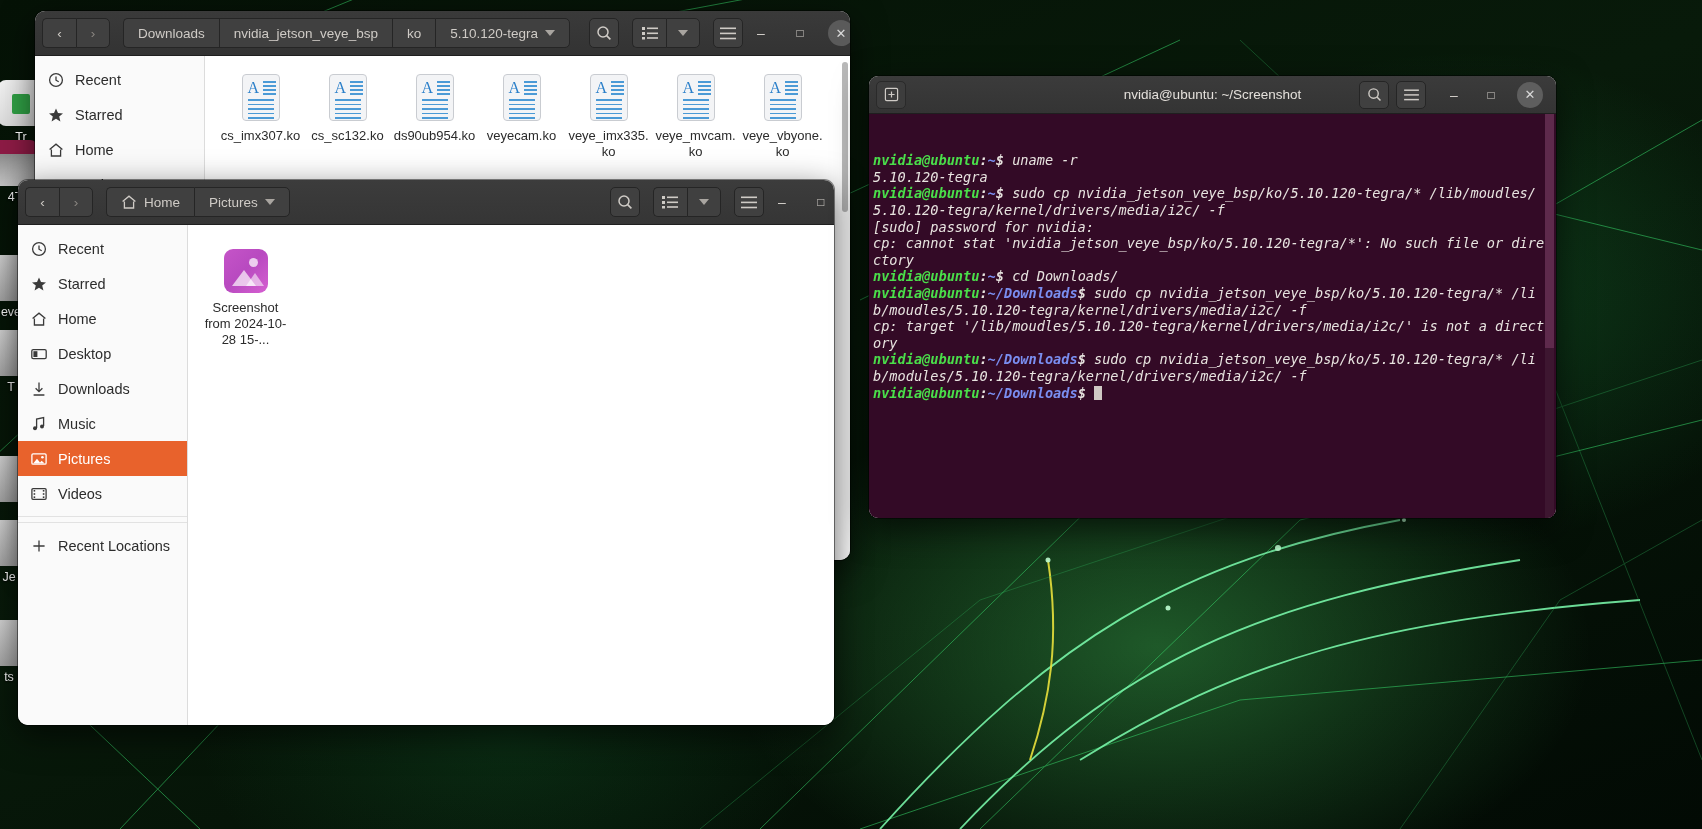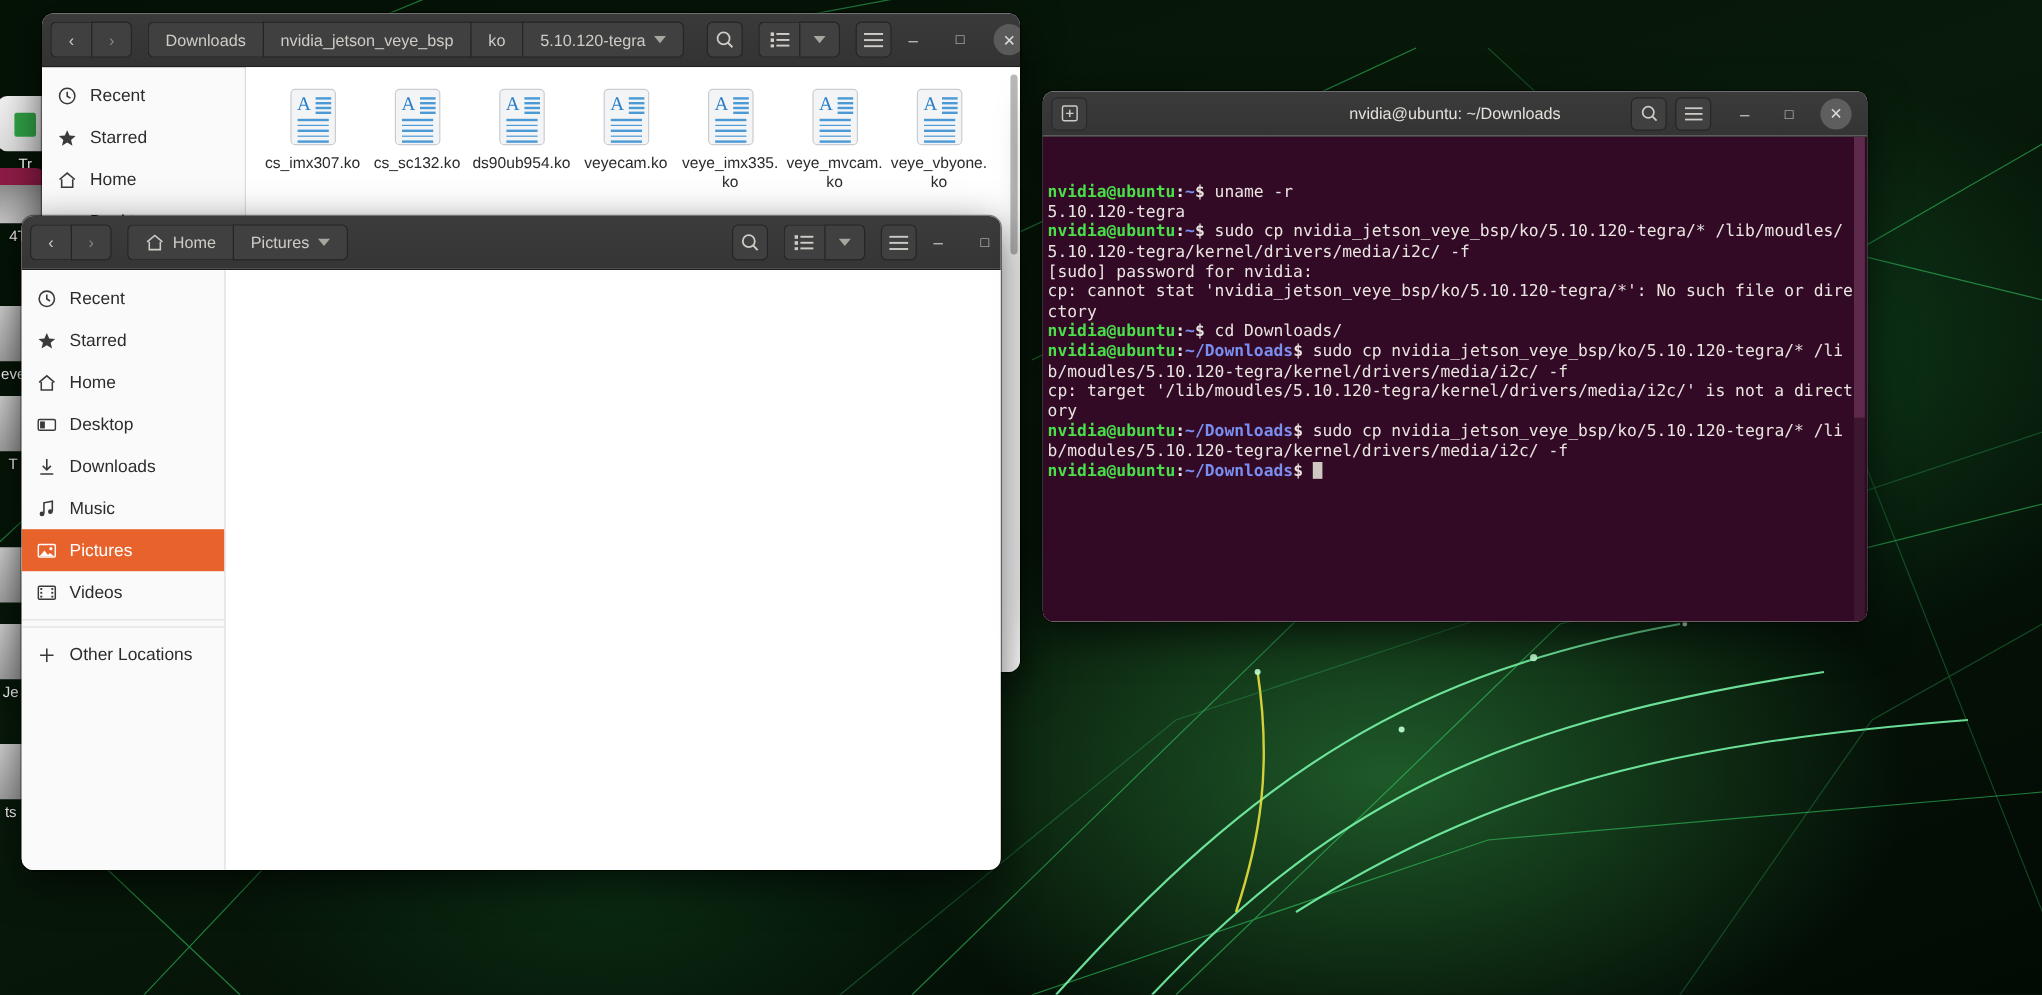--- a/index.html
+++ b/index.html
@@ -190,21 +190,21 @@
     line-height: 16.6px;
     padding: 5px 8px 0 4px;
     position: relative;
     overflow: hidden;
     white-space: pre-wrap;
     word-break: break-all;
   }
   .term-body .ps-user { color: #4ade4a; font-weight: bold; }
   .term-body .ps-path { color: #7a8ef0; font-weight: bold; }
   .term-body .ps-sep  { color: #e8e4e0; font-weight: bold; }
-  .term-line { min-height: 16.6px; }
+  .term-line { min-height: 16.6px; font-style: italic; }
   .cursor { display:inline-block; width: 8px; height: 14px; background: #cfc8c3; vertical-align: -2px; }
   .term-scroll {
     position: absolute; right: 2px; top: 0; width: 9px; height: 100%;
     background: #3d1630;
   }
   .term-scroll i { display:block; width: 100%; height: 58%; background: #5e2a4c; }
 
   .tabbtn {
     width: 30px; height: 28px; border: 1px solid #2a2a2a; border-radius: 5px;
     background: #3d3d3d; display:flex;align-items:center;justify-content:center;
@@ -675,37 +675,49 @@
 
 
       <div class="side-sep"></div>
 
       <div class="side-item">
         <span class="si">
           <svg width="16" height="16" viewBox="0 0 16 16">
               <path d="M8 2.4v11.2M2.4 8h11.2" stroke="#3a3a3a" stroke-width="1.3"></path>
             </svg>
         </span>
-        <span>Other Locations</span>
-      </div>
-    </div>
-
+        <span>Recent Locations</span>
+      </div>
+    </div>
+
+    <div class="filearea">
+      <div class="grid" style="padding:18px 8px 0 14px;">
+        <div class="fileitem">
+          <div class="thumb img-ico">
+            <span class="sun"></span>
+              <span class="mt"></span>
+              <span class="mt2"></span>
+          </div>
+          <span>Screenshot from 2024-10-28 15-...</span>
+        </div>
+      </div>
+    </div>
   </div>
 </div>
 
 <div class="window" id="win-terminal">
   <div class="headerbar">
     <div class="tabbtn">
       <svg width="15" height="15" viewBox="0 0 15 15">
         <rect x="1.4" y="1.4" width="12.2" height="12.2" rx="1.4" stroke="#cfcbc6" stroke-width="1.2" fill="none"></rect>
         <path d="M7.5 4.4v6.2M4.4 7.5h6.2" stroke="#cfcbc6" stroke-width="1.2"></path>
       </svg>
     </div>
 
-    <div id="term-title">nvidia@ubuntu: ~/Downloads</div>
+    <div id="term-title">nvidia@ubuntu: ~/Screenshot</div>
 
     <div style="margin-left:auto; display:flex; align-items:center; gap:7px; z-index:2;">
       <div class="btn" style="width:30px;height:28px;padding:0;">
         <svg width="15" height="15" viewBox="0 0 16 16">
           <circle cx="7" cy="7" r="5" stroke="#cfcbc6" stroke-width="1.5" fill="none"></circle>
           <line x1="10.6" y1="10.6" x2="14.4" y2="14.4" stroke="#cfcbc6" stroke-width="1.6"></line>
         </svg>
       </div>
       <div class="btn" style="width:30px;height:28px;padding:0;">
         <svg width="15" height="12" viewBox="0 0 16 13">

